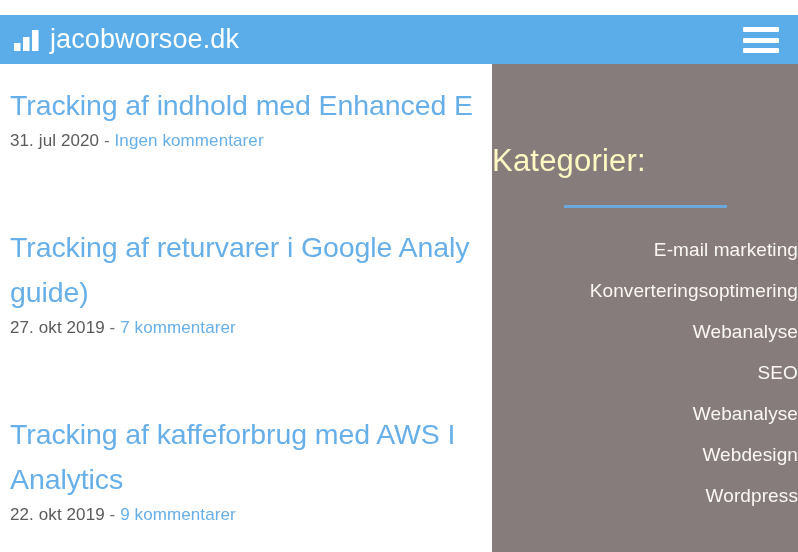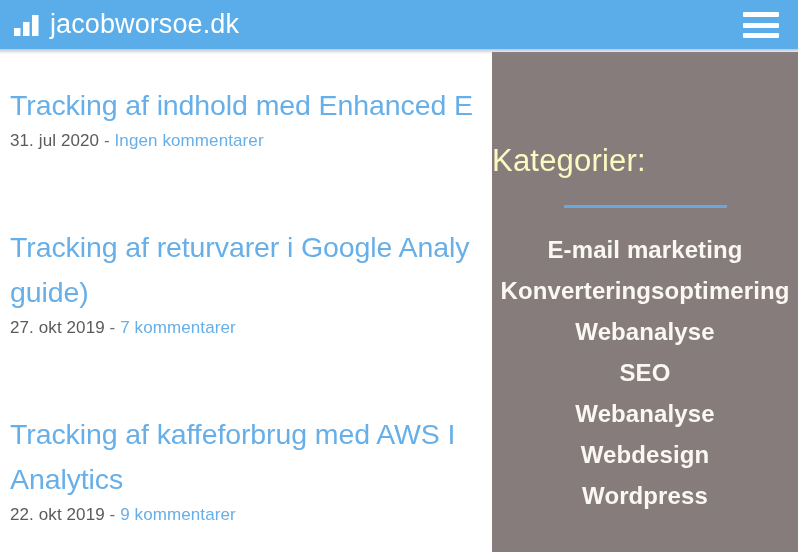--- a/index.html
+++ b/index.html
@@ -12,21 +12,21 @@
     overflow: hidden;
     background: #ffffff;
     font-family: "Liberation Sans", sans-serif;
     position: relative;
     -webkit-font-smoothing: antialiased;
   }
 
   
   #site-header {
     position: absolute;
-    top: 0;
+    top: 15px;
     left: 0;
     width: 798px;
     height: 49px;
     background: #5aade9;
     z-index: 30;
     box-sizing: border-box;
   }
   #header-shadow {
     position: absolute;
     top: 49px;
@@ -157,26 +157,27 @@
     margin: 29px auto 0 auto;
   }
   #category-list {
     list-style: none;
     margin: 0;
     padding: 21px 0 0 0;
     text-align: center;
   }
   #category-list li {
     color: #fbf8f3;
-    font-size: 24px;
+    font-size: 19px;
     line-height: 41px;
-    font-weight: 700;
+    font-weight: 400;
     letter-spacing: 0.1px;
     cursor: pointer;
     white-space: nowrap;
+    text-align: right;
   }
 </style>
 </head>
 <body>
 
 <div id="site-header">
 
   <div id="brand">
     <span id="brand-logo-icon">
       <svg width="25" height="21" viewBox="0 0 25 21" xmlns="http://www.w3.org/2000/svg">

